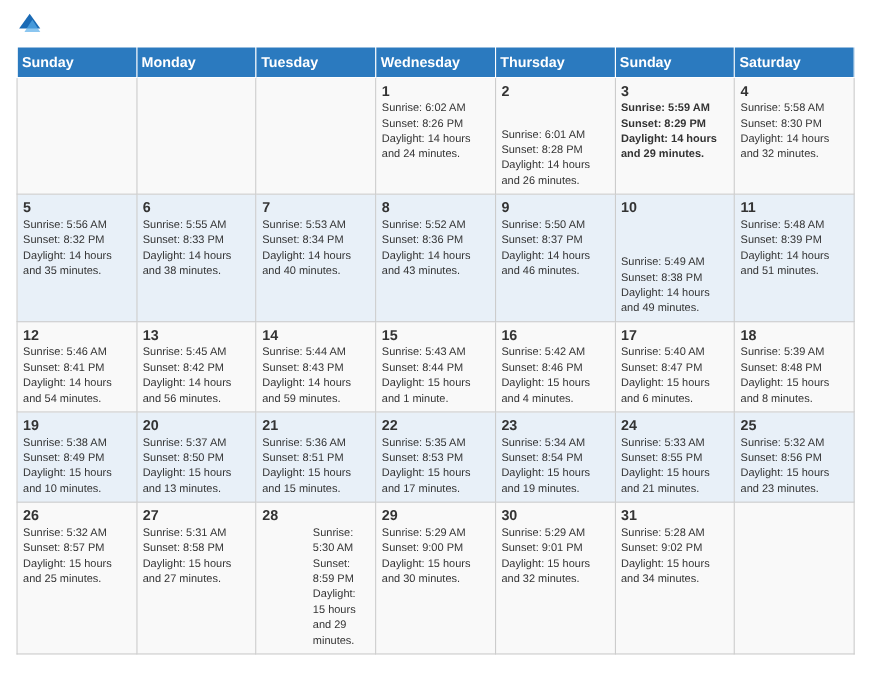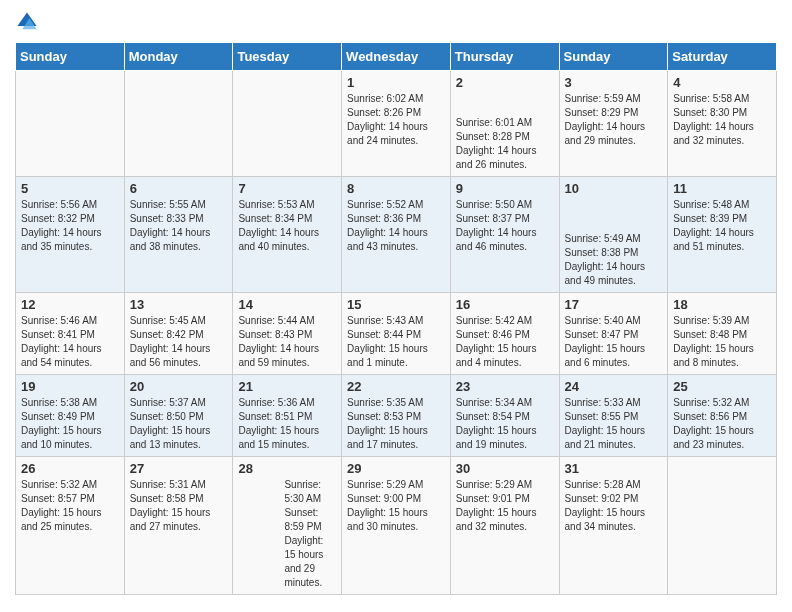--- a/index.html
+++ b/index.html
@@ -130,21 +130,21 @@
         </td>
         <td>
           <span class="day-num">2</span>
           <div class="cell-info" style="white-space: pre-line; margin-top: 26px;">Sunrise: 6:01 AM
 Sunset: 8:28 PM
 Daylight: 14 hours
 and 26 minutes.</div>
         </td>
         <td>
           <span class="day-num">3</span>
-          <div class="cell-info" style="white-space: pre-line;">Sunrise: 5:59 AM
+          <div class="cell-info" style="white-space: pre-line; font-weight: bold;">Sunrise: 5:59 AM
 Sunset: 8:29 PM
 Daylight: 14 hours
 and 29 minutes.</div>
         </td>
         <td>
           <span class="day-num">4</span>
           <div class="cell-info" style="white-space: pre-line;">Sunrise: 5:58 AM
 Sunset: 8:30 PM
 Daylight: 14 hours
 and 32 minutes.</div>

